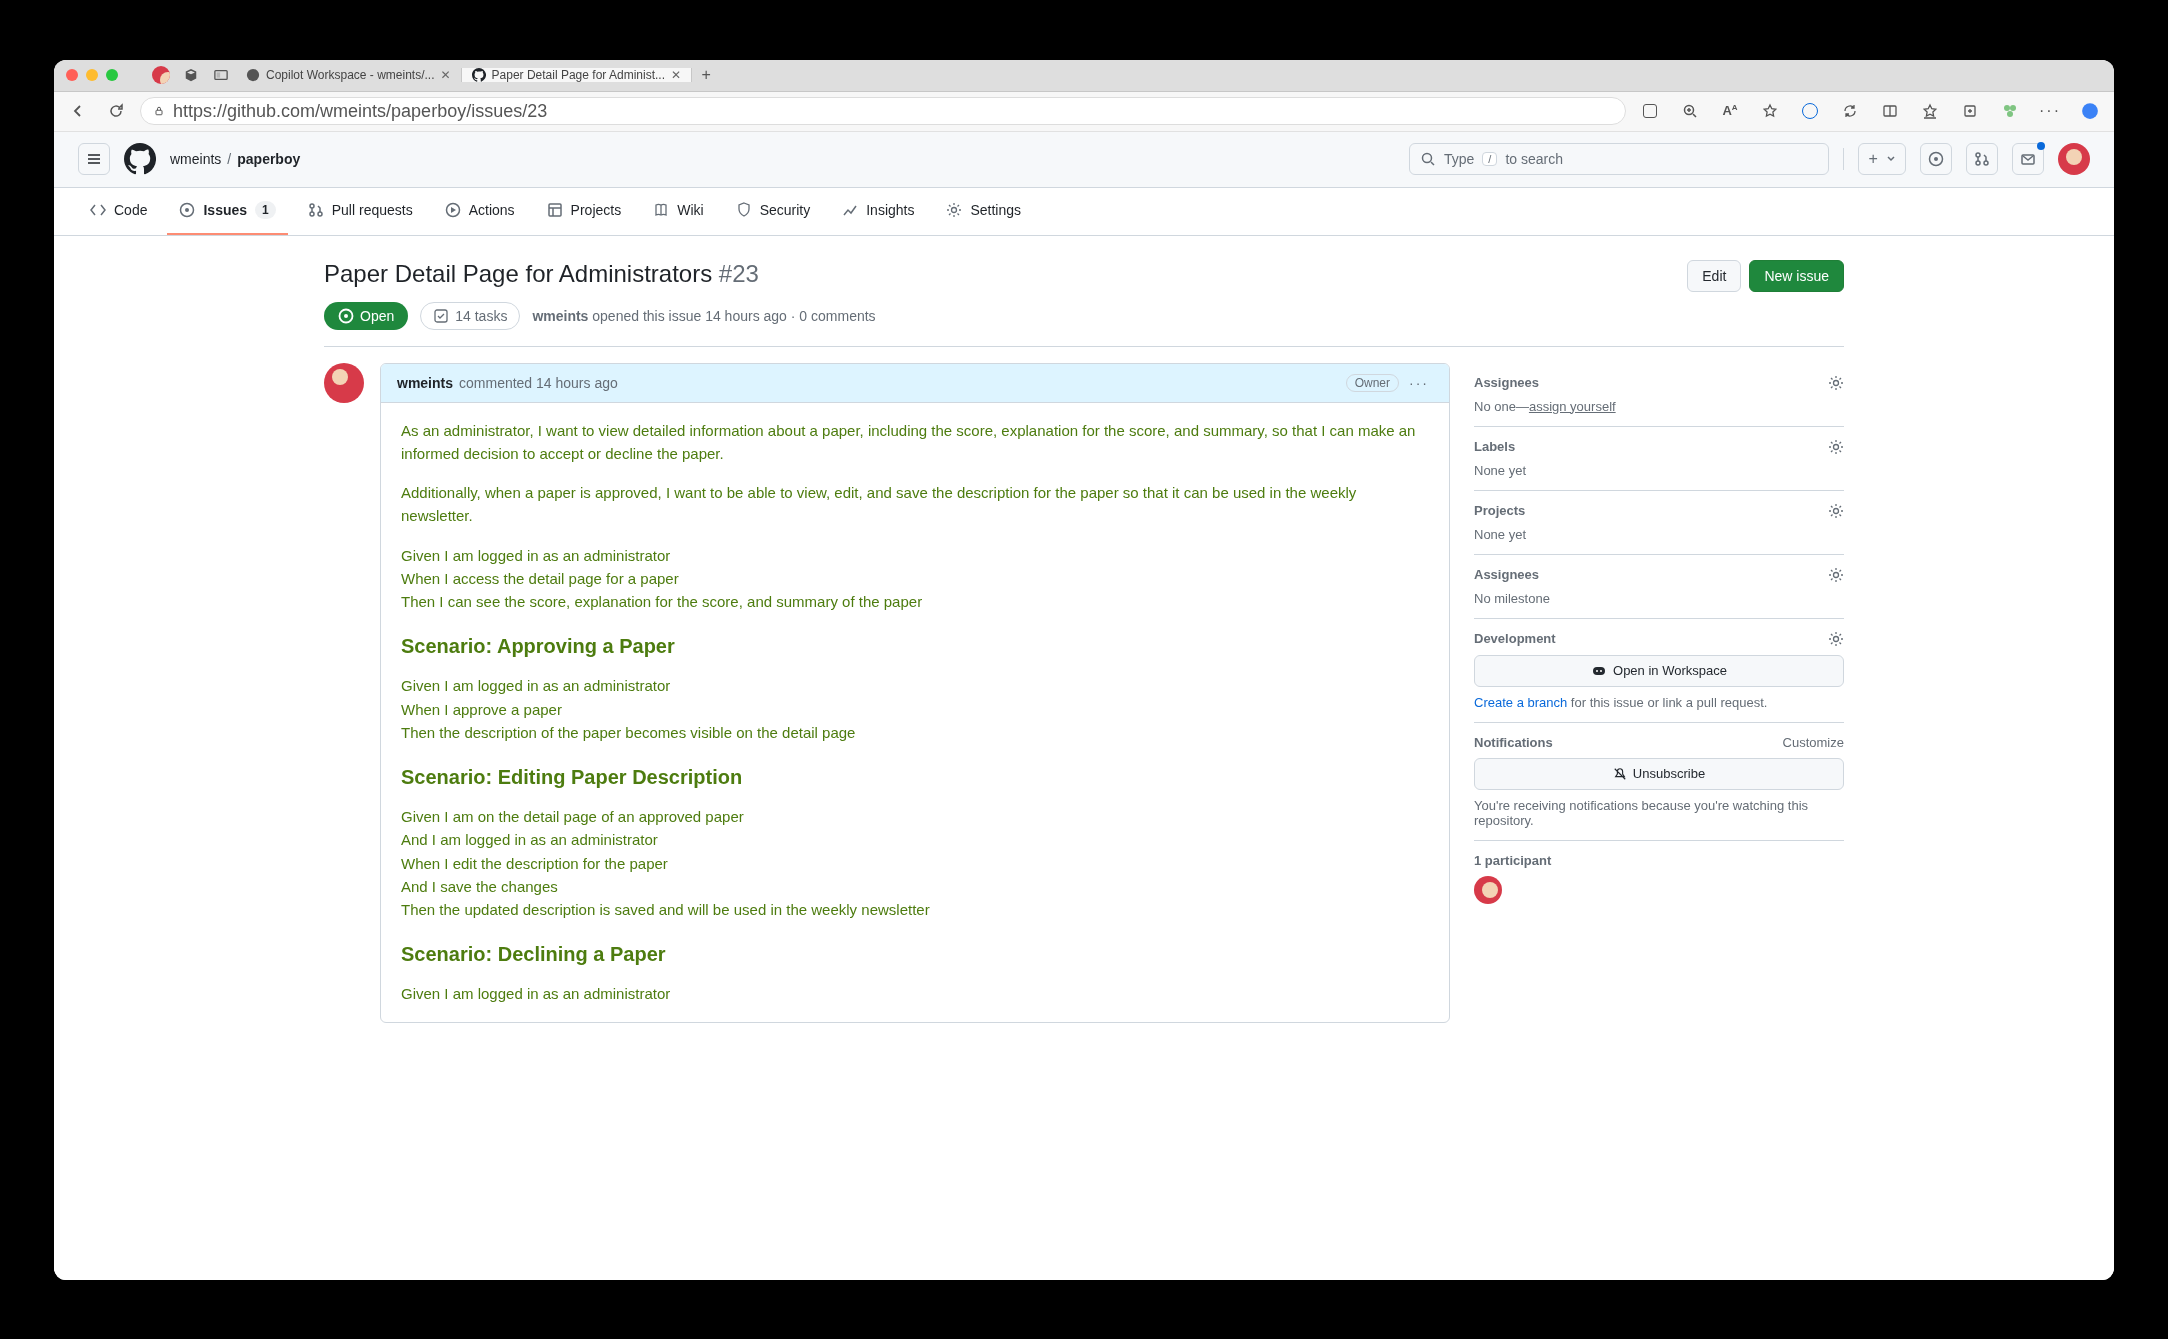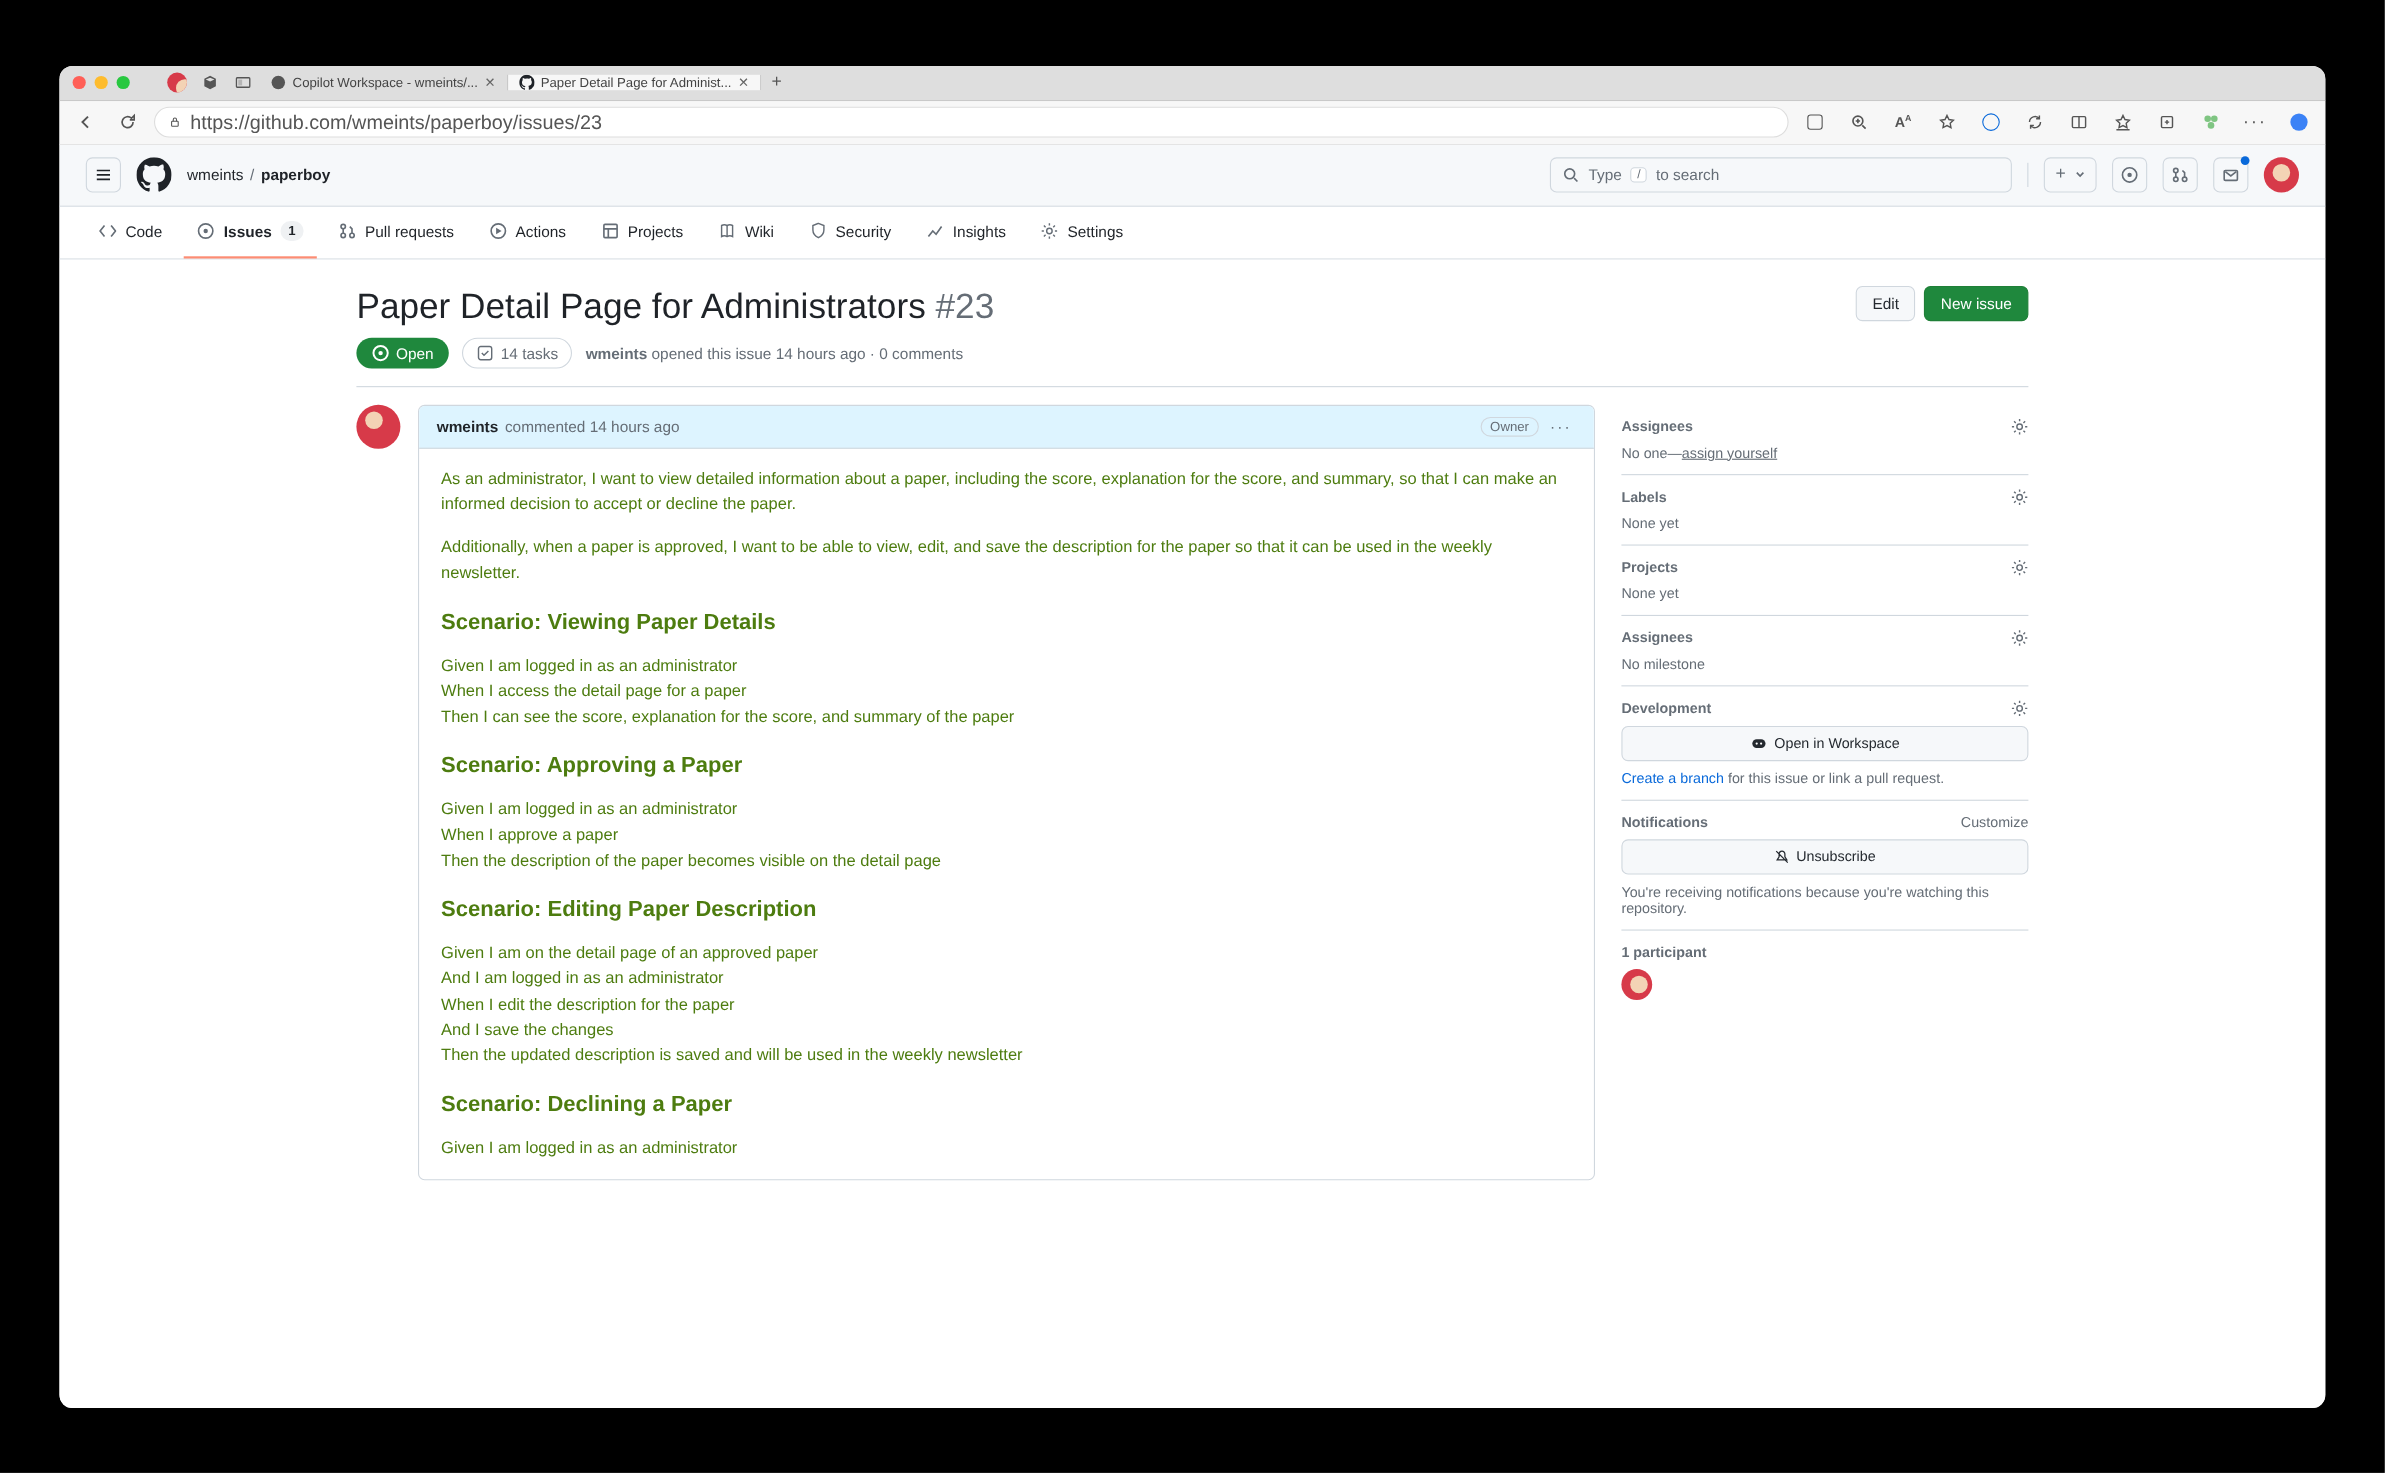--- a/index.html
+++ b/index.html
@@ -49,21 +49,21 @@
 
 .reponav{ height:48px; border-bottom:1px solid #d0d7de; display:flex; align-items:center; gap:8px; padding:0 24px; background:#fff;}
 .navitem{ display:flex; align-items:center; gap:8px; padding:0 12px; height:100%; font-size:14px; color:#1f2328; border-bottom:2px solid transparent;}
 .navitem.active{ border-bottom-color:#fd8c73; font-weight:600;}
 .counter{ background:#afb8c133; border-radius:10px; padding:0 7px; font-size:12px; line-height:18px; color:#1f2328;}
 
 
 .content{ flex:1; display:flex; justify-content:center; overflow:auto; background:#fff; }
 .inner{ width:1520px; padding:24px 0 0 0; }
 .issuehead{ display:flex; align-items:flex-start; justify-content:space-between; }
-.title{ font-size:32px; font-weight:400; color:#1f2328; }
+.title{ font-size:24px; font-weight:400; color:#1f2328; }
 .title .num{ color:#656d76; font-weight:300;}
 .headbtns{ display:flex; gap:8px; }
 .btn{ height:32px; padding:0 14px; border:1px solid #d0d7de; border-radius:6px; background:#f6f8fa; font-size:14px; display:flex; align-items:center; color:#24292f; font-weight:500;}
 .btn.primary{ background:#1f883d; color:#fff; border-color:#1f7f37;}
 .meta{ display:flex; align-items:center; gap:12px; margin-top:10px; font-size:14px; color:#656d76;}
 .state{ background:#1f883d; color:#fff; border-radius:20px; padding:6px 14px; display:flex; align-items:center; gap:6px; font-weight:500;}
 .tasks{ border:1px solid #d0d7de; border-radius:20px; padding:5px 12px; display:flex; align-items:center; gap:6px; color:#656d76;}
 .meta b{ color:#656d76; font-weight:600;}
 .hr{ border:none; border-top:1px solid #d0d7de; margin-top:16px;}
 .cols{ display:flex; gap:24px; margin-top:16px;}
@@ -379,21 +379,20 @@
             <div class="chead">
               <b>wmeints</b>
               <span>commented 14 hours ago</span>
               <div class="fill"></div>
               <span class="badge">Owner</span>
               <span class="kebab">···</span>
             </div>
             <div class="cbody">
               <p>As an administrator, I want to view detailed information about a paper, including the score, explanation for the score, and summary, so that I can make an informed decision to accept or decline the paper.</p>
               <p>Additionally, when a paper is approved, I want to be able to view, edit, and save the description for the paper so that it can be used in the weekly newsletter.</p>
-              <h3>Scenario: Viewing Paper Details</h3>
               <div>Given I am logged in as an administrator</div>
               <div>When I access the detail page for a paper</div>
               <div>Then I can see the score, explanation for the score, and summary of the paper</div>
               <h3>Scenario: Approving a Paper</h3>
               <div>Given I am logged in as an administrator</div>
               <div>When I approve a paper</div>
               <div>Then the description of the paper becomes visible on the detail page</div>
               <h3>Scenario: Editing Paper Description</h3>
               <div>Given I am on the detail page of an approved paper</div>
               <div>And I am logged in as an administrator</div>

